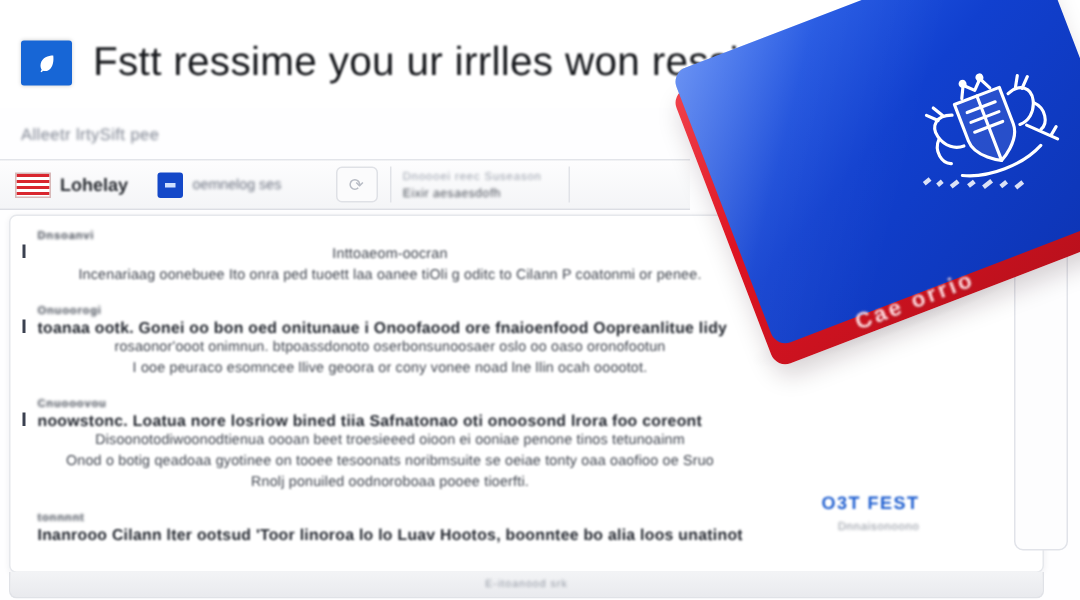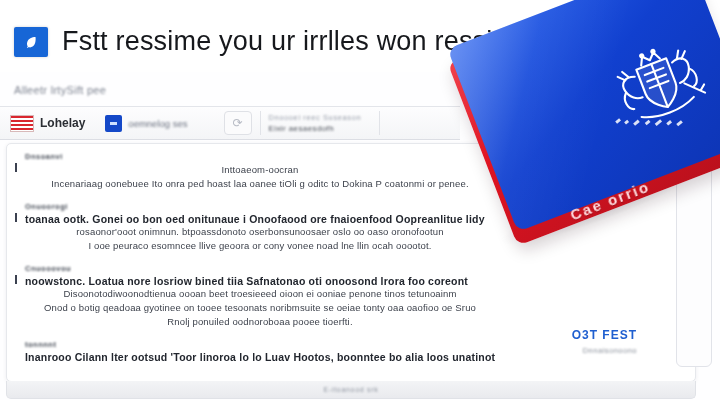--- a/index.html
+++ b/index.html
@@ -75,21 +75,21 @@
   .bullet{
     position:absolute;left:-10px;top:11px;width:2px;height:9px;background:#3b4150;
   }
   .sec-line{
     font-size:9.5px;color:#3d424c;letter-spacing:.15px;line-height:14px;
     white-space:nowrap;overflow:hidden;text-align:center;
   }
 
   
   .card-cta{
-    position:absolute;right:58px;bottom:26px;text-align:right;
+    position:absolute;right:82px;bottom:26px;text-align:right;
   }
   .card-cta-link{font-size:12px;font-weight:700;color:#1f5fd0;letter-spacing:1px;}
   .card-cta-note{font-size:7.5px;color:#878d98;margin-top:4px;letter-spacing:.5px;}
 
   
   .side-panel{
     position:absolute;right:8px;top:150px;width:34px;height:215px;
     background:#fdfdfe;border:1px solid #e1e3e9;border-radius:6px;
   }
 
@@ -180,21 +180,21 @@
     <span class="tb-divider"></span>
   </div>
 
   <div class="card">
     <div class="card-body">
 
       <div class="sec">
         <span class="bullet"></span>
         <div class="sec-kicker blurrier">Dnsoanvi</div>
         <div class="sec-line blurry">Inttoaeom-oocran</div>
-        <div class="sec-line blurry">Incenariaag oonebuee Ito onra ped hoast laa oanee tiOli g oditc to Dokina P coatonmi or penee.</div>
+        <div class="sec-line blurry">Incenariaag oonebuee Ito onra ped tuoett laa oanee tiOli g oditc to Cilann P coatonmi or penee.</div>
       </div>
 
       <div class="sec">
         <span class="bullet"></span>
         <div class="sec-kicker blurrier">Onuoorogi</div>
         <div class="sec-head blurry">toanaa ootk. Gonei oo bon oed onitunaue i Onoofaood ore fnaioenfood Oopreanlitue lidy</div>
         <div class="sec-line blurry">rosaonor'ooot onimnun. btpoassdonoto oserbonsunoosaer oslo oo oaso oronofootun</div>
         <div class="sec-line blurry">I ooe peuraco esomncee llive geoora or cony vonee noad lne llin ocah ooootot.</div>
       </div>
 

